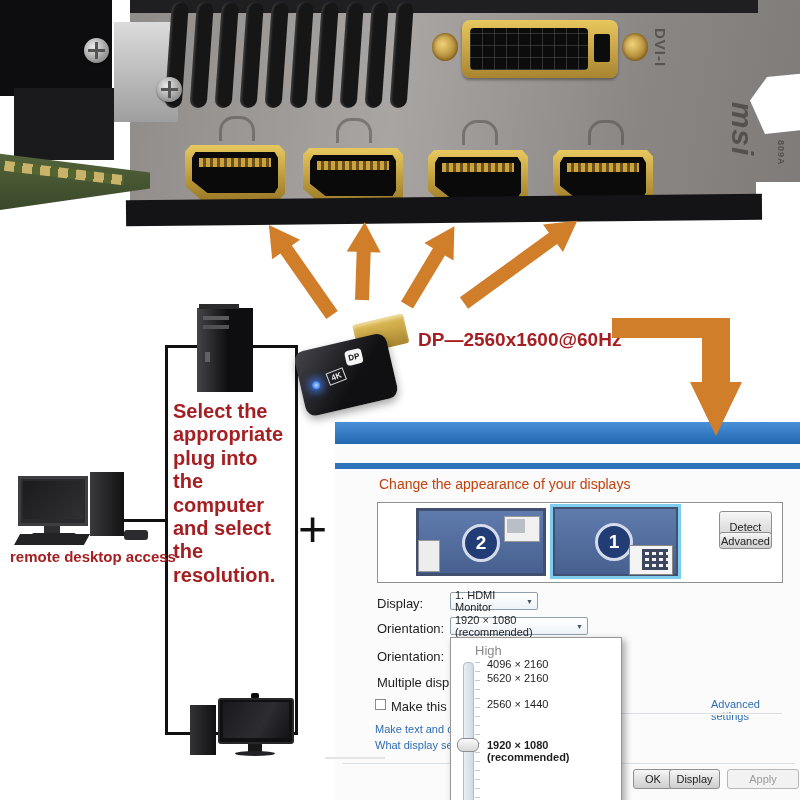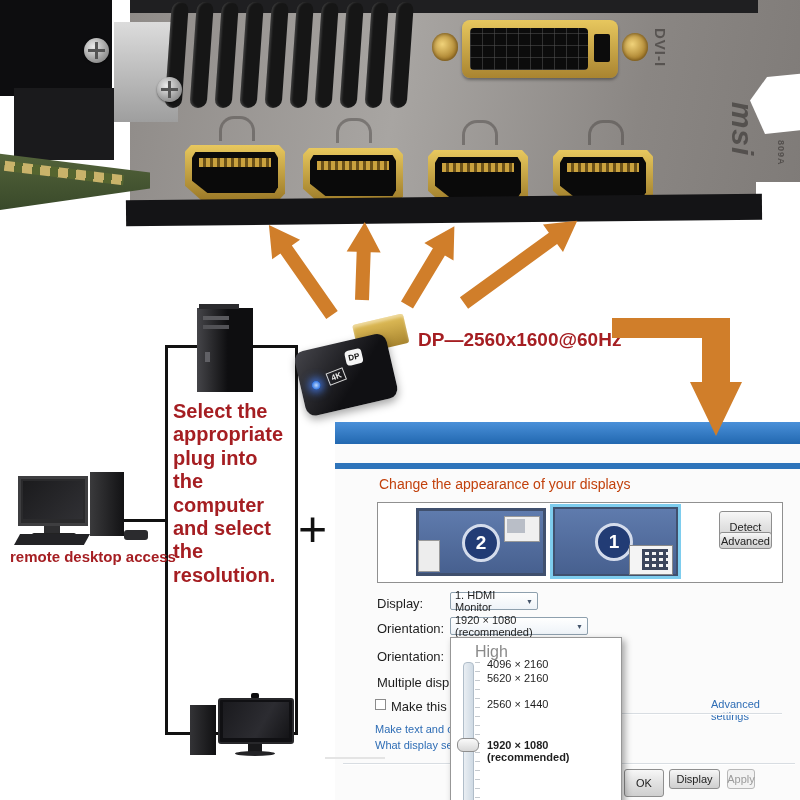--- a/index.html
+++ b/index.html
@@ -254,26 +254,26 @@
   <div class="abs" style="left:40px;top:277px;width:11px;height:11px;background:#fff;border:1px solid #8b8b8b;box-sizing:border-box;"></div>
   <div class="abs rowlab" style="left:56px;top:277px;">Make this my ma</div>
 
   <div class="abs link" style="left:40px;top:301px;">Make text and othe</div>
   <div class="abs link" style="left:40px;top:317px;">What display setting</div>
 
   <div class="abs link" style="left:376px;top:276px;">Advanced settings</div>
   <div class="abs divider" style="left:285px;top:291px;width:162px;"></div>
   <div class="abs divider" style="left:8px;top:341px;width:452px;"></div>
 
-  <div class="abs w7btn" style="left:289px;top:347px;width:40px;height:28px;">OK</div>
+  <div class="abs w7btn" style="left:298px;top:347px;width:40px;height:20px;">OK</div>
   <div class="abs w7btn" style="left:334px;top:347px;width:51px;height:20px;">Display</div>
-  <div class="abs w7btn" style="left:392px;top:347px;width:28px;height:20px;color:#9b9b9b;background:#f2f2f2;border-color:#b8b8b8;text-align:right;">Apply</div>
+  <div class="abs w7btn" style="left:392px;top:347px;width:72px;height:20px;color:#9b9b9b;background:#f2f2f2;border-color:#b8b8b8;text-align:right;">Apply</div>
 
   <div class="abs" id="popup">
-    <div class="abs" style="left:24px;top:5px;color:#8a8a8a;font-size:16px;">High</div>
+    <div class="abs" style="left:24px;top:5px;color:#8a8a8a;font-size:13px;">High</div>
     <div class="abs slidertrack"></div>
     <div class="abs sliderticks"></div>
     <div class="popitem" style="top:20px;">4096 × 2160</div>
     <div class="popitem" style="top:34px;">5620 × 2160</div>
     <div class="popitem" style="top:60px;">2560 × 1440</div>
     <div class="popitem" style="top:101px;font-weight:bold;">1920 × 1080 (recommended)</div>
     <div class="abs sliderthumb"></div>
   </div>
 </div>
 

